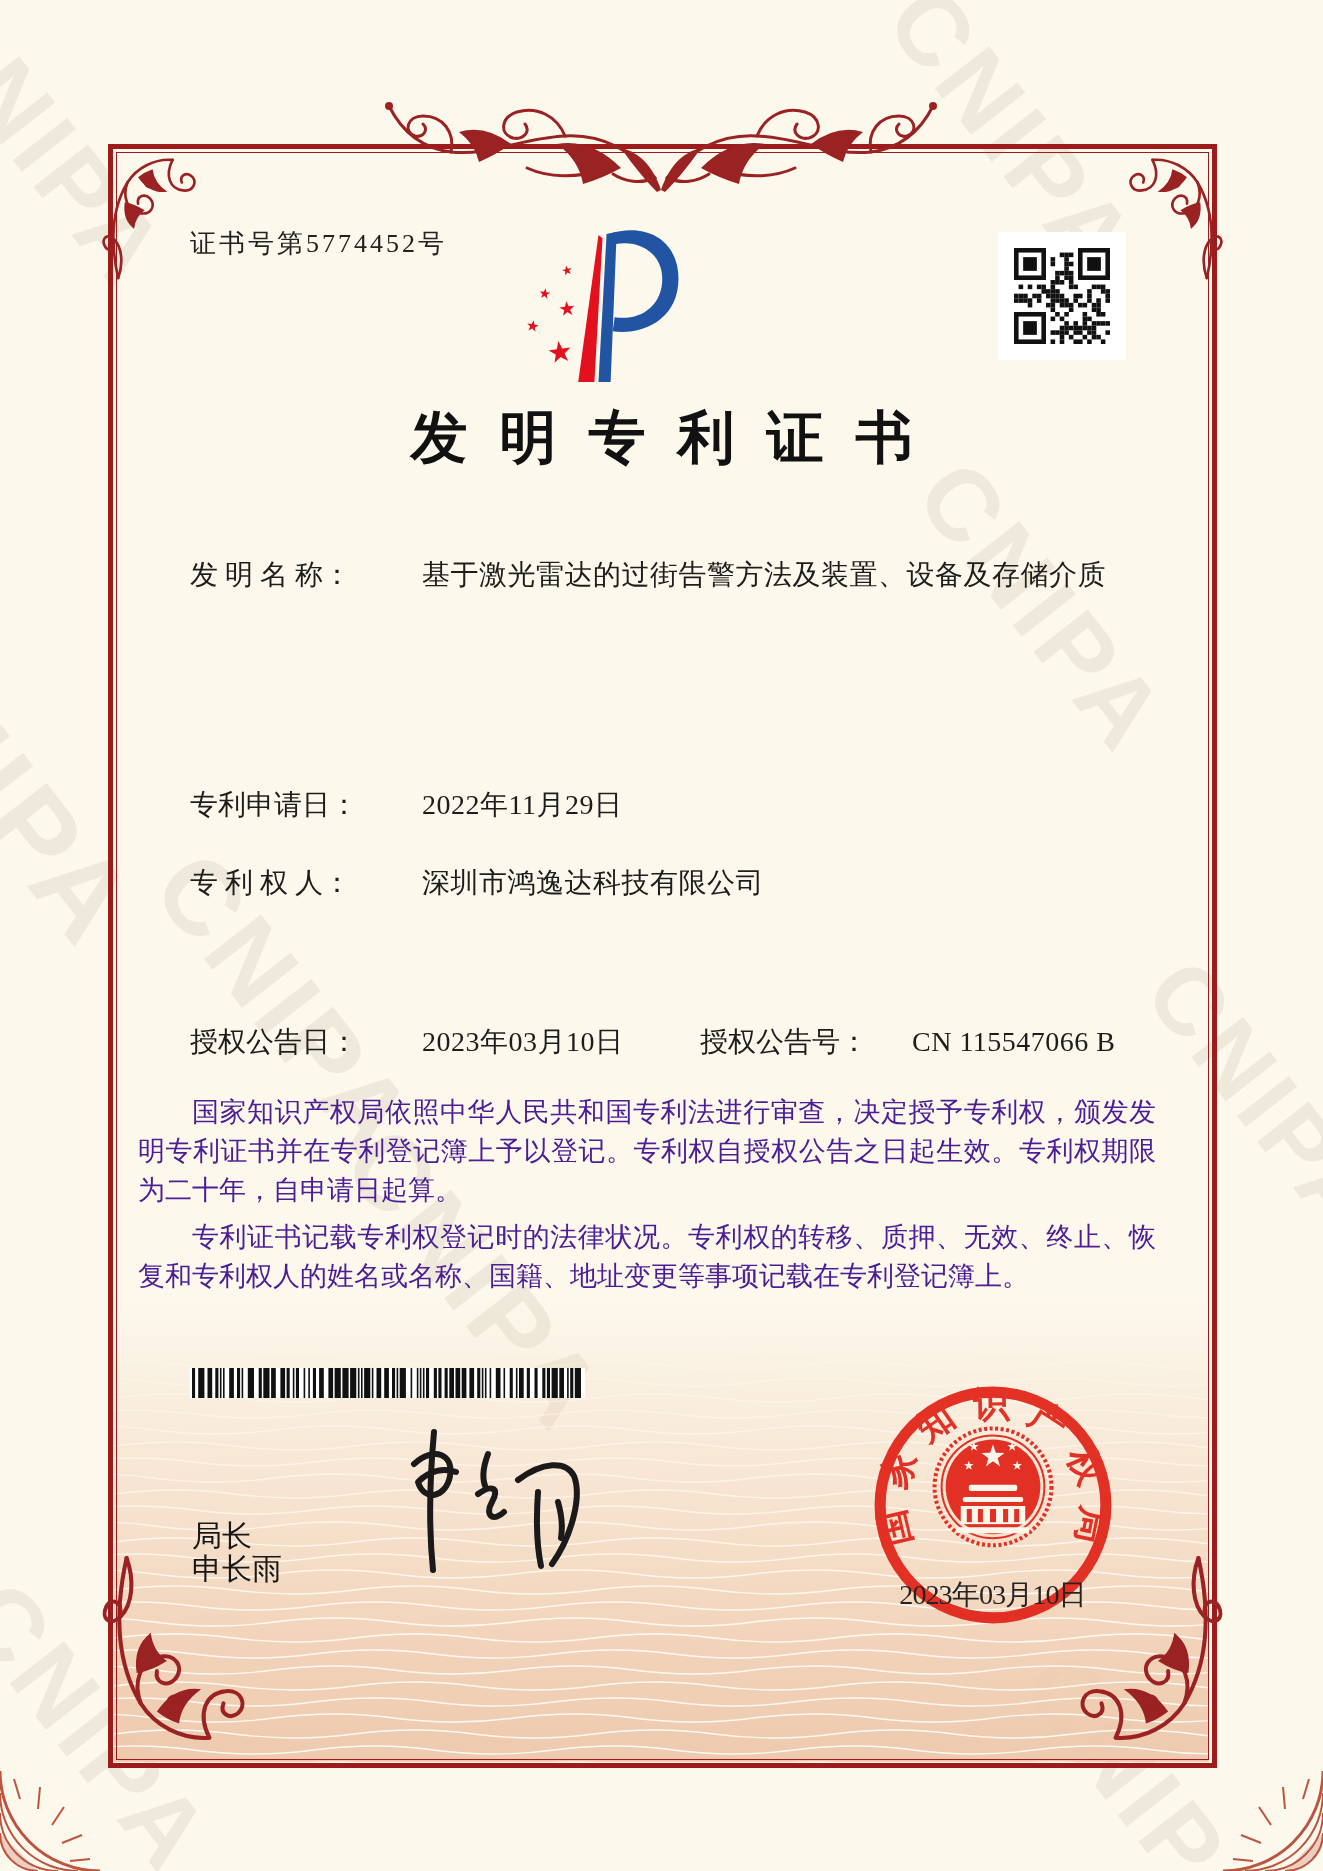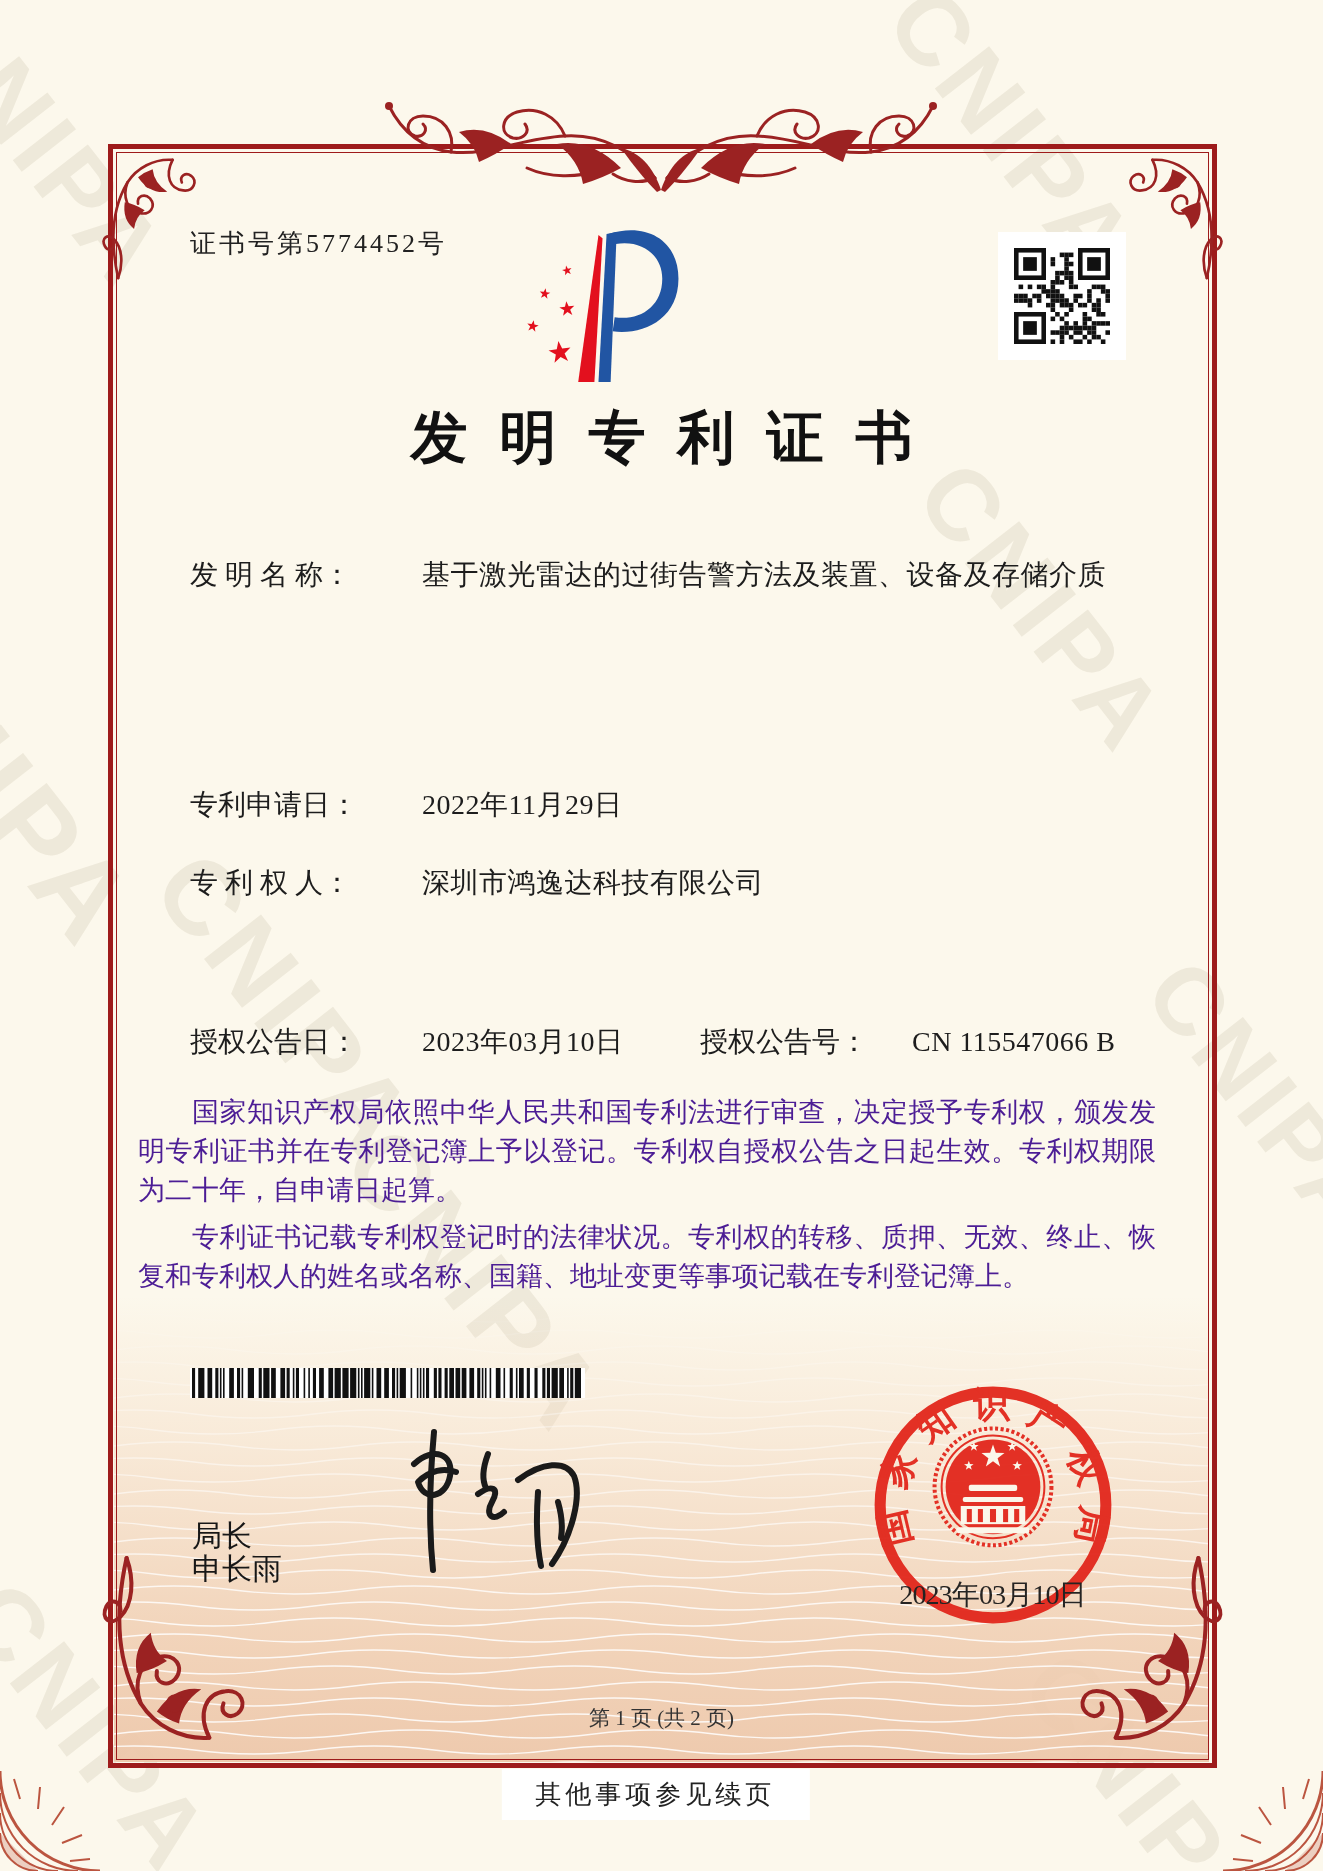--- a/index.html
+++ b/index.html
@@ -457,16 +457,14 @@
         <rect x="104" y="134" width="5" height="13"></rect>
         <rect x="115" y="134" width="5" height="13"></rect>
         <rect x="127" y="134" width="6" height="13"></rect>
         <rect x="140" y="134" width="5" height="13"></rect>
         <rect x="151" y="134" width="5" height="13"></rect>
       </g>
     </g>
     <text x="130" y="228" text-anchor="middle" font-size="28" fill="#1a1a1a" textLength="186" font-family="'Liberation Serif','DejaVu Serif',serif">2023年03月10日</text>
   </svg>
 
-  <div id="page-info">第 1 页 (共 2 页)</div>
-  <div id="cont-box">其他事项参见续页</div>
 
 </div>
 
 </body></html>

